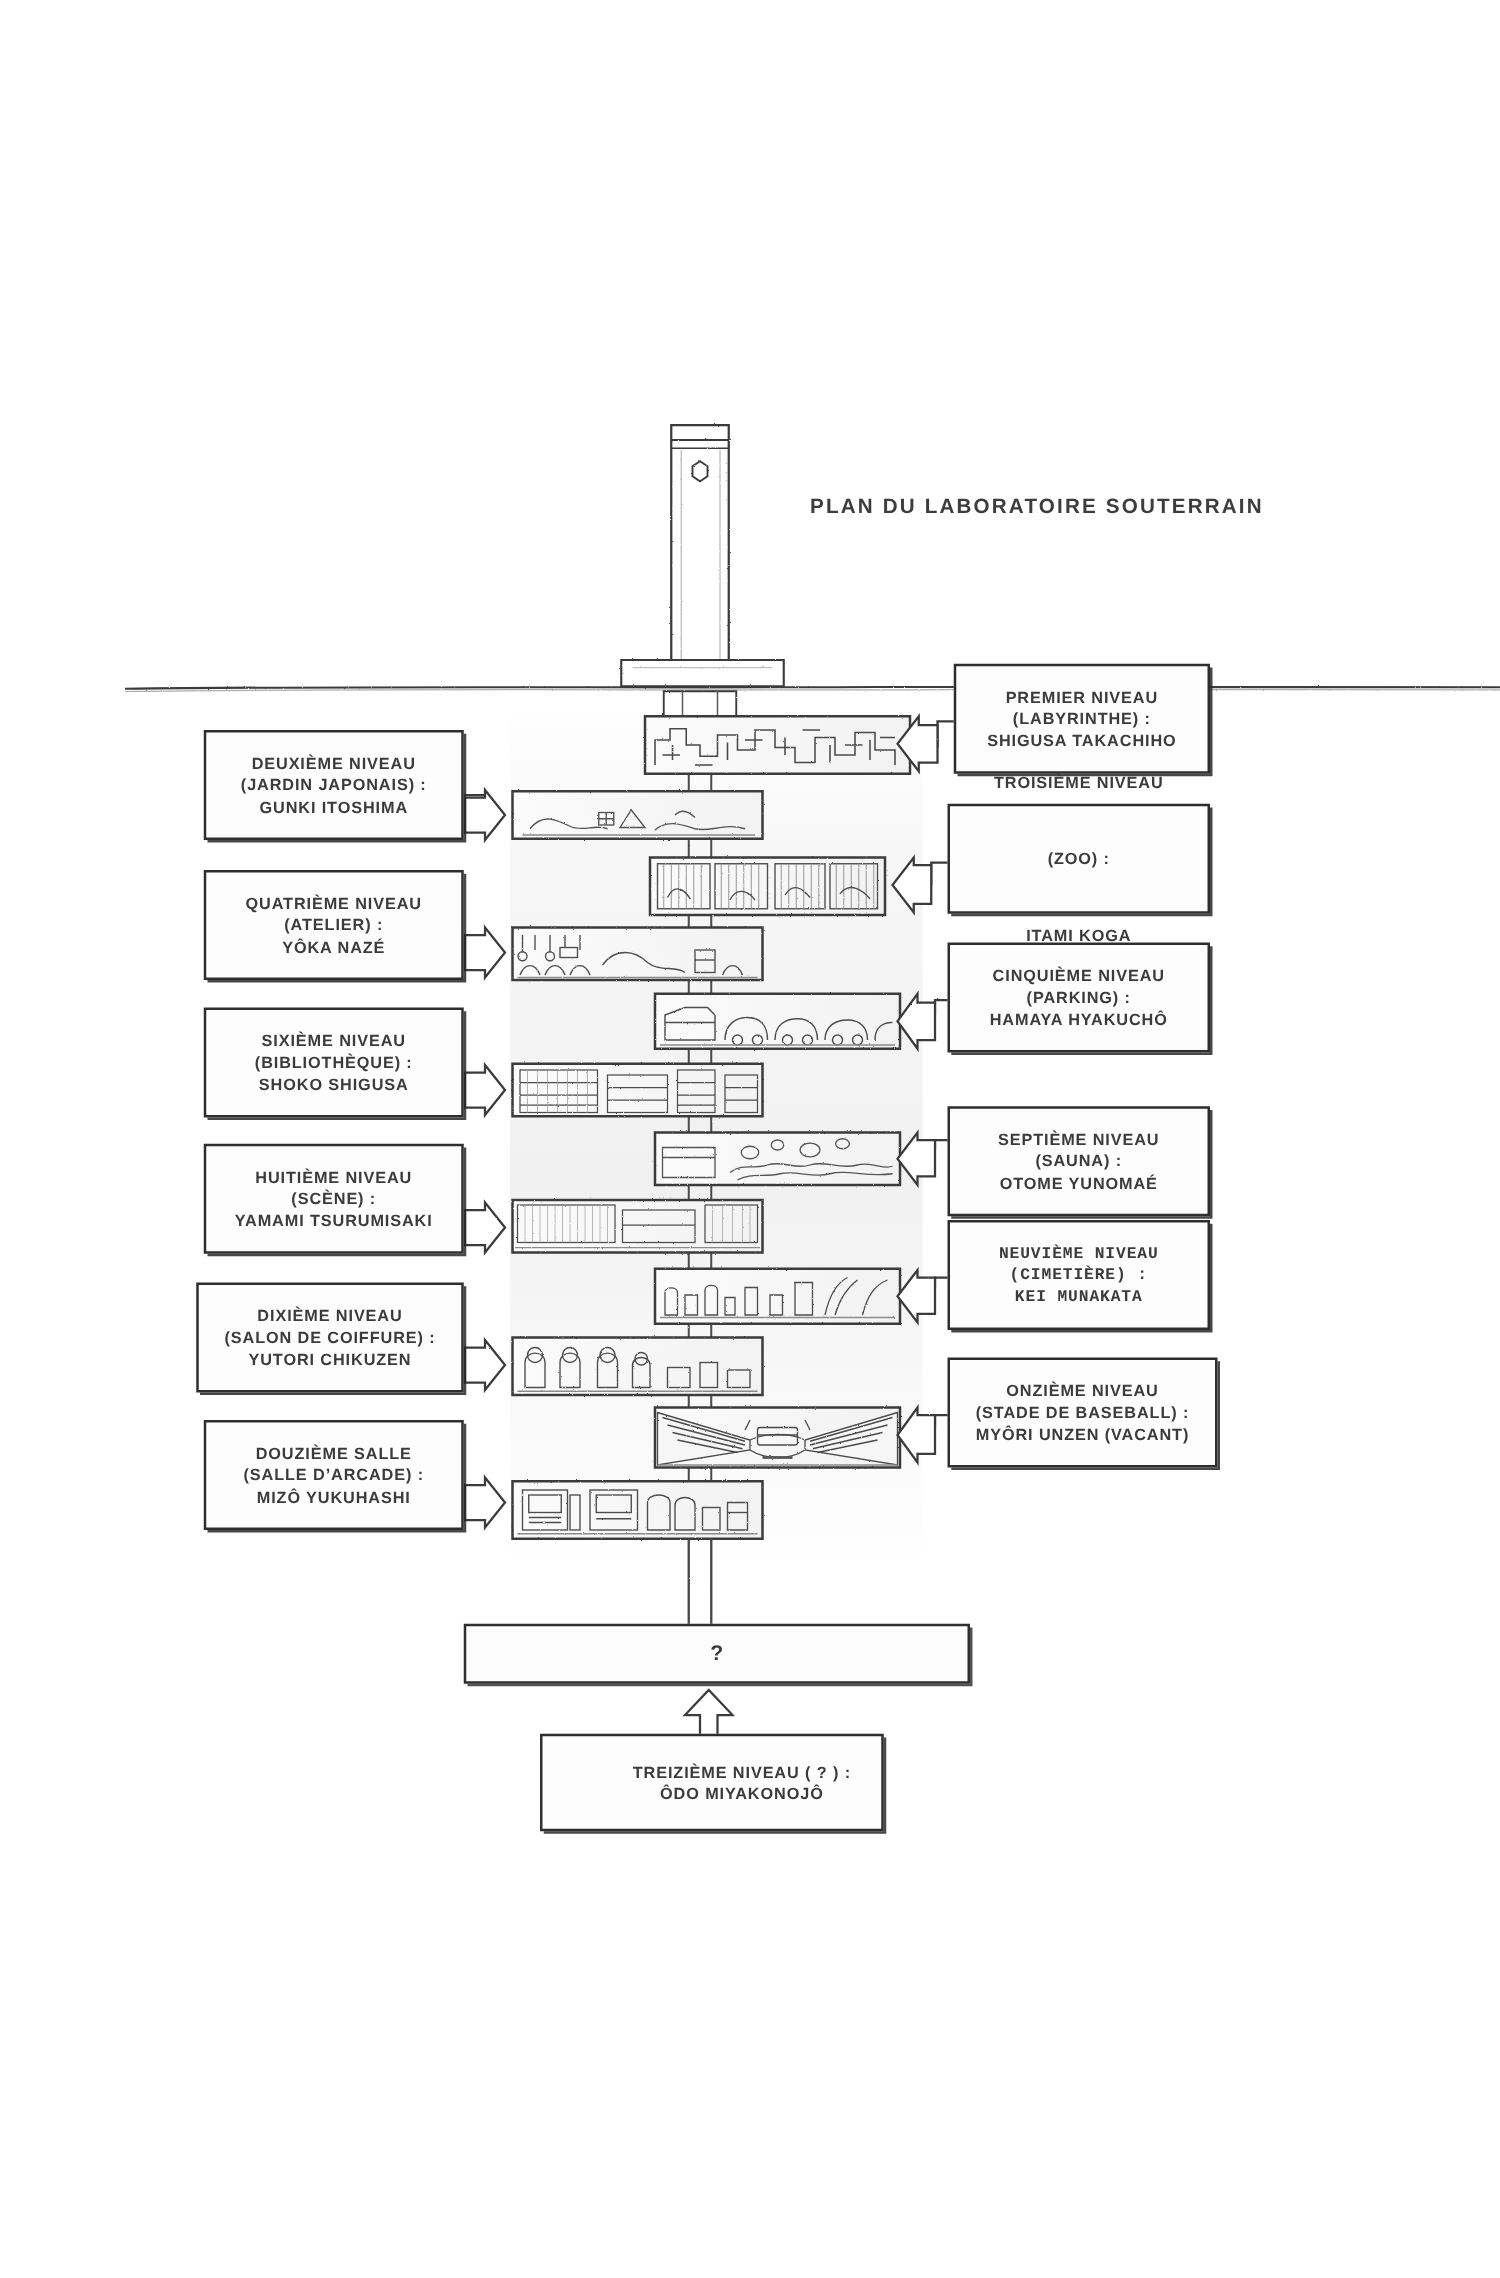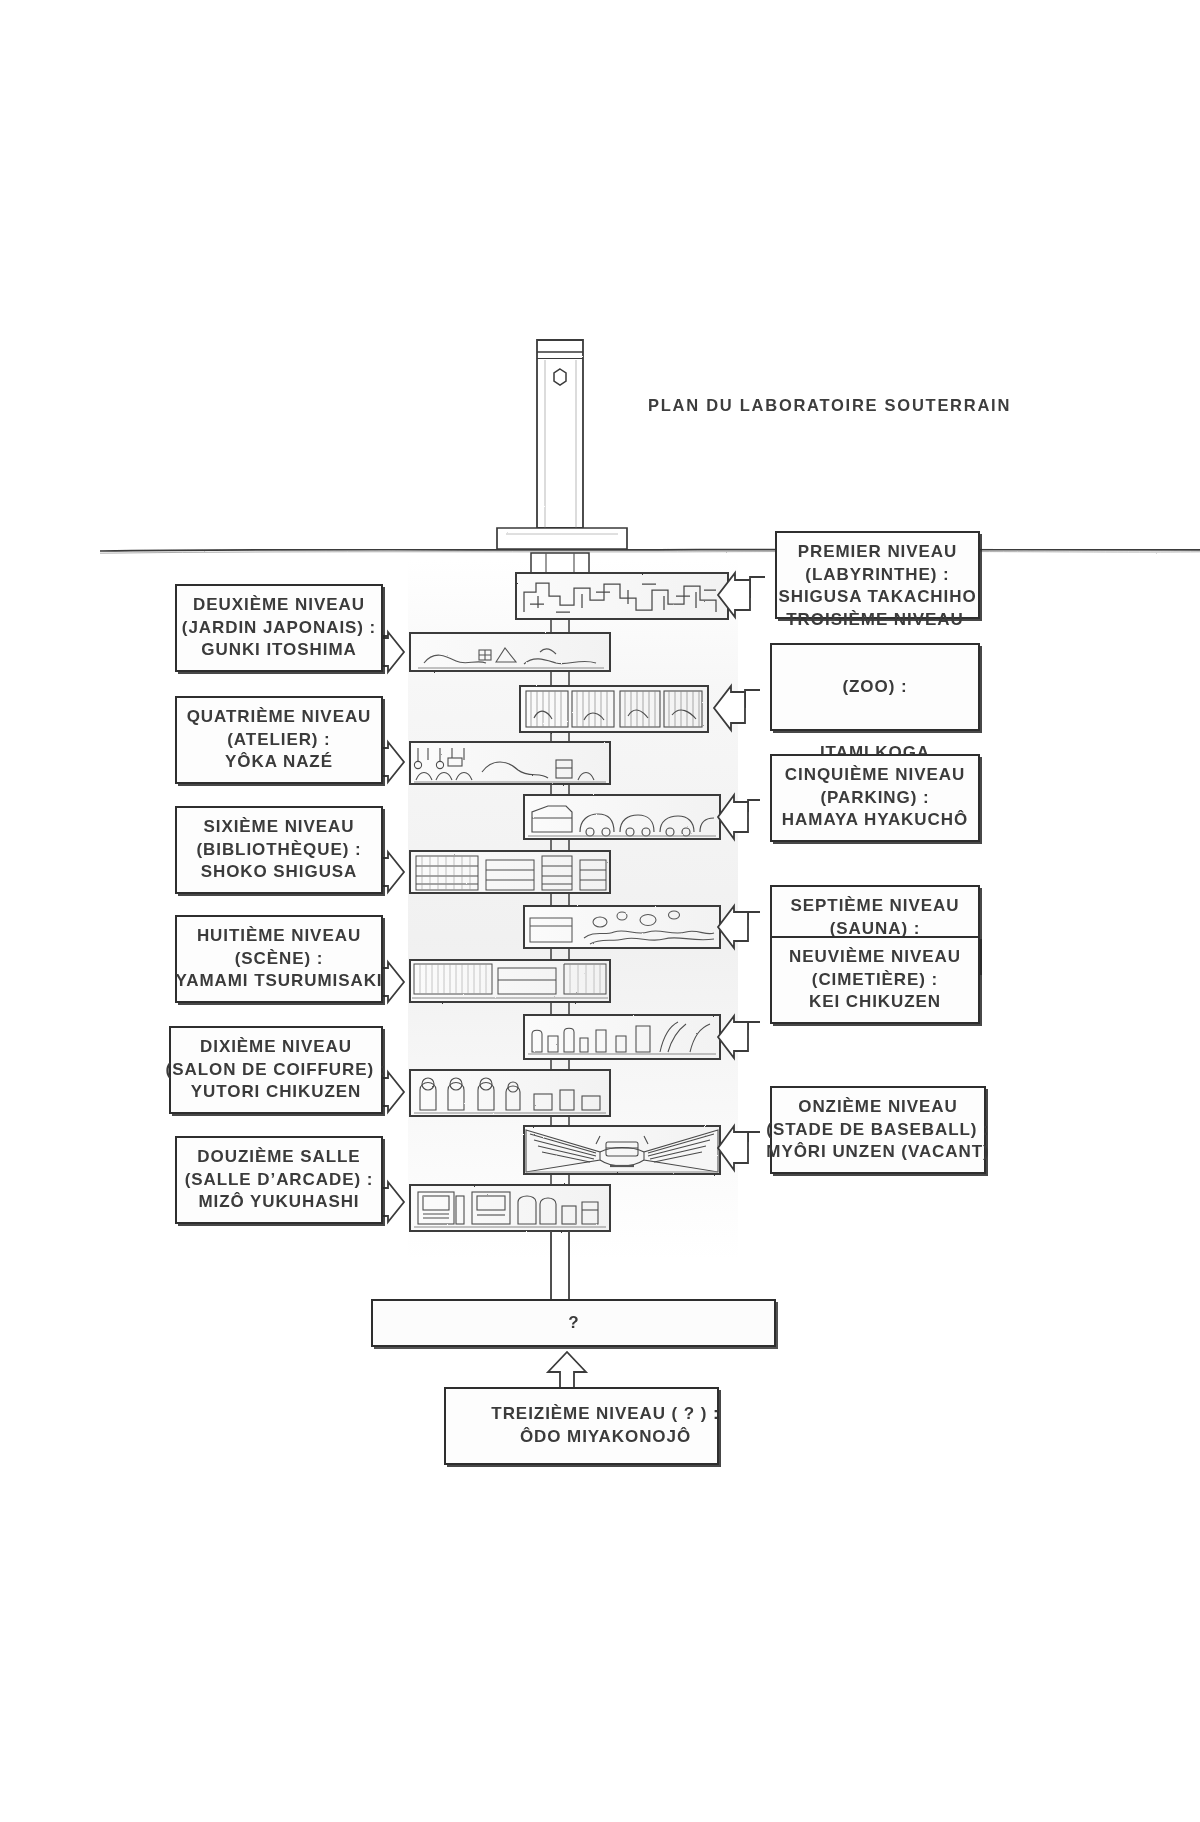--- a/index.html
+++ b/index.html
@@ -15,25 +15,24 @@
   
   .lbox{
     position:absolute;
     box-sizing:border-box;
     border:2px solid #2e2e2e;
     background:#fdfdfd;
     display:flex;flex-direction:column;align-items:center;justify-content:center;
     text-align:center;
     letter-spacing:.055em;
     font-weight:700;
-    font-size:17px;
+    font-size:13px;
     line-height:1.34;
     color:#3b3b3b;
     box-shadow:2.5px 2.5px 0 -0.5px rgba(40,40,40,.85);
-    margin-left:12px;
   }
   .lbox span{display:block;white-space:nowrap;}
 
   
   #plan-title{
     position:absolute;
     font-weight:700;
     font-size:16.5px;
     letter-spacing:.105em;
     color:#3d3d3d;
@@ -361,24 +360,24 @@
     <span>(PARKING) :</span>
     <span>HAMAYA HYAKUCHÔ</span>
   </div>
 
   <div class="lbox" style="left:758px;top:885px;width:210px;height:88px;">
     <span>SEPTIÈME NIVEAU</span>
     <span>(SAUNA) :</span>
     <span>OTOME YUNOMAÉ</span>
   </div>
 
-  <div class="lbox" style="left:758px;top:936px;width:210px;height:88px;">
+  <div class="lbox" style="left:758px;top:976px;width:210px;height:88px;font-family:Liberation Mono, monospace;">
     <span>NEUVIÈME NIVEAU</span>
     <span>(CIMETIÈRE) :</span>
-    <span>KEI CHIKUZEN</span>
+    <span>KEI MUNAKATA</span>
   </div>
 
   <div class="lbox" style="left:758px;top:1086px;width:216px;height:88px;">
     <span>ONZIÈME NIVEAU</span>
     <span>(STADE DE BASEBALL) :</span>
     <span>MYÔRI UNZEN (VACANT)</span>
   </div>
 
   <div class="lbox" style="left:163px;top:584px;width:208px;height:88px;">
     <span>DEUXIÈME NIVEAU</span>

